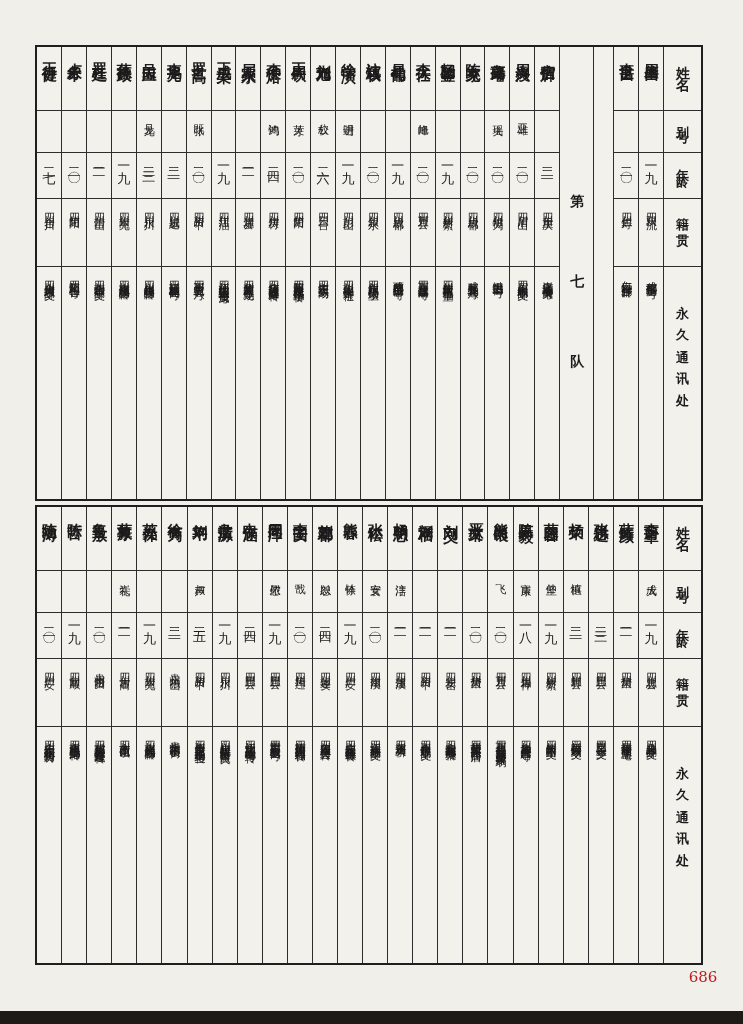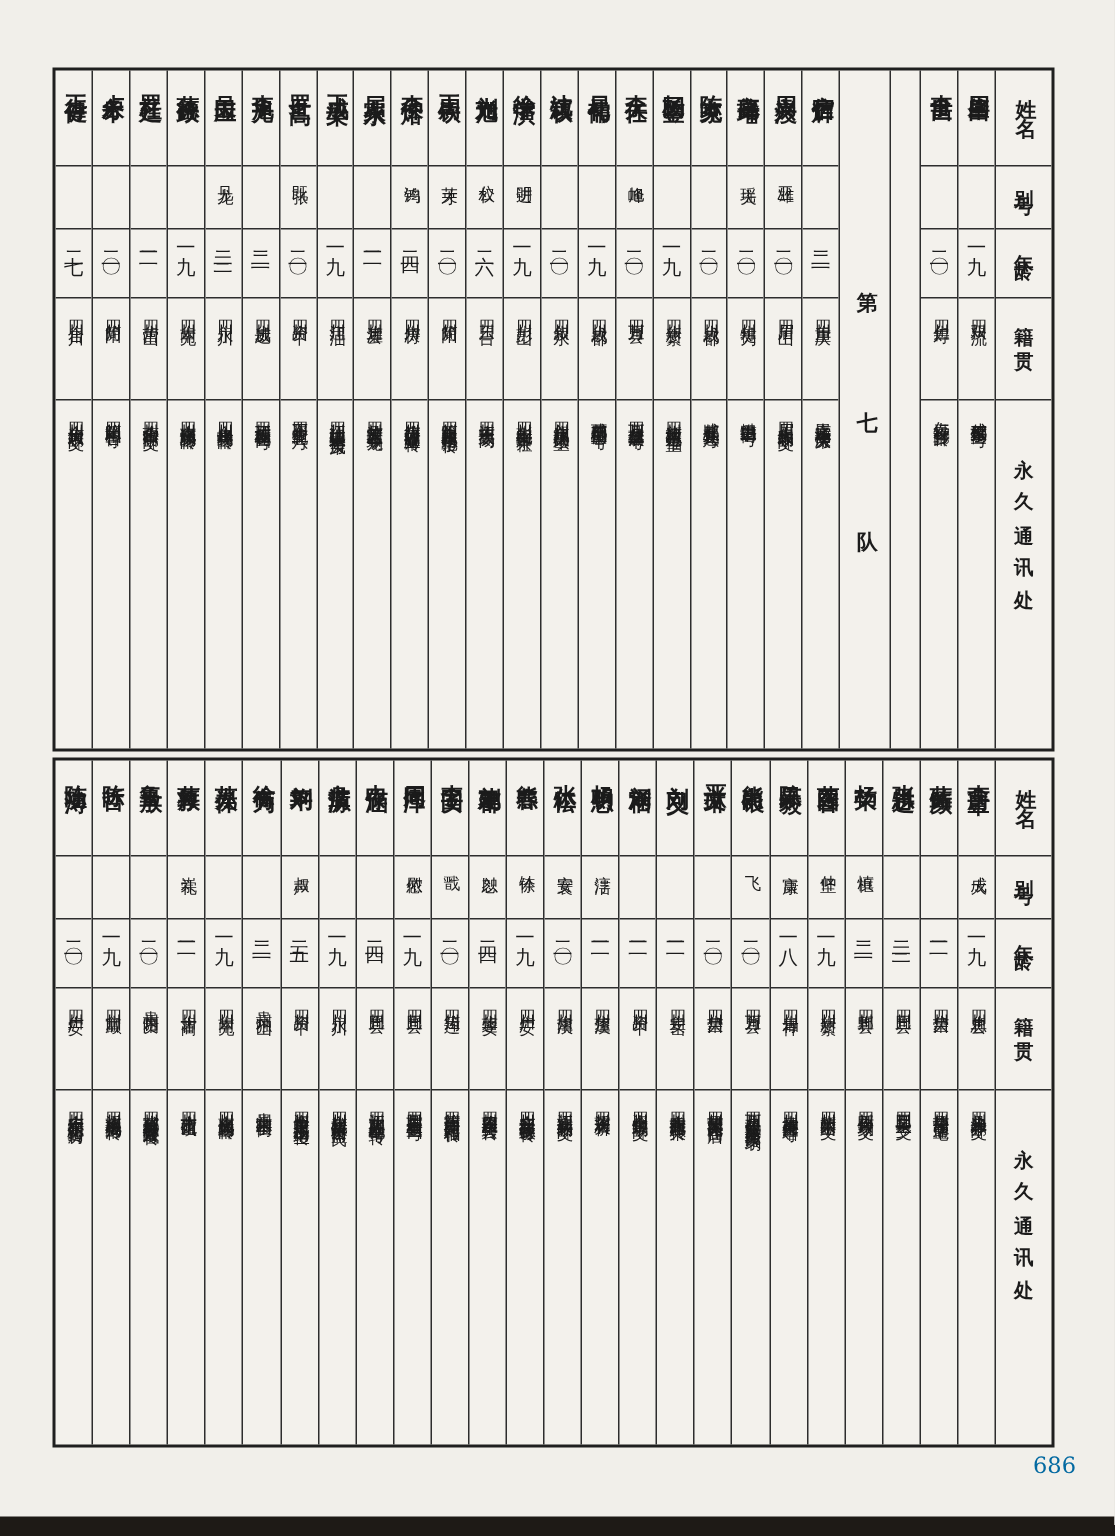--- a/index.html
+++ b/index.html
@@ -75,21 +75,21 @@
 
   .divider-text { font-size:14px; font-weight:600; letter-spacing:80px; padding-top:60px; }
 
   .page-number {
     position:absolute;
     top:968px; left:668px;
     width:70px;
     text-align:center;
     font-family:"DejaVu Serif", serif;
     font-size:15px;
-    color:#0369a1;
+    color:#b91c1c;
   }
   .scan-strip-bottom {
     position:absolute;
     left:0; bottom:0;
     width:100%; height:13px;
     background:#1e1a16;
   }
 </style>
 </head>
 <body>

